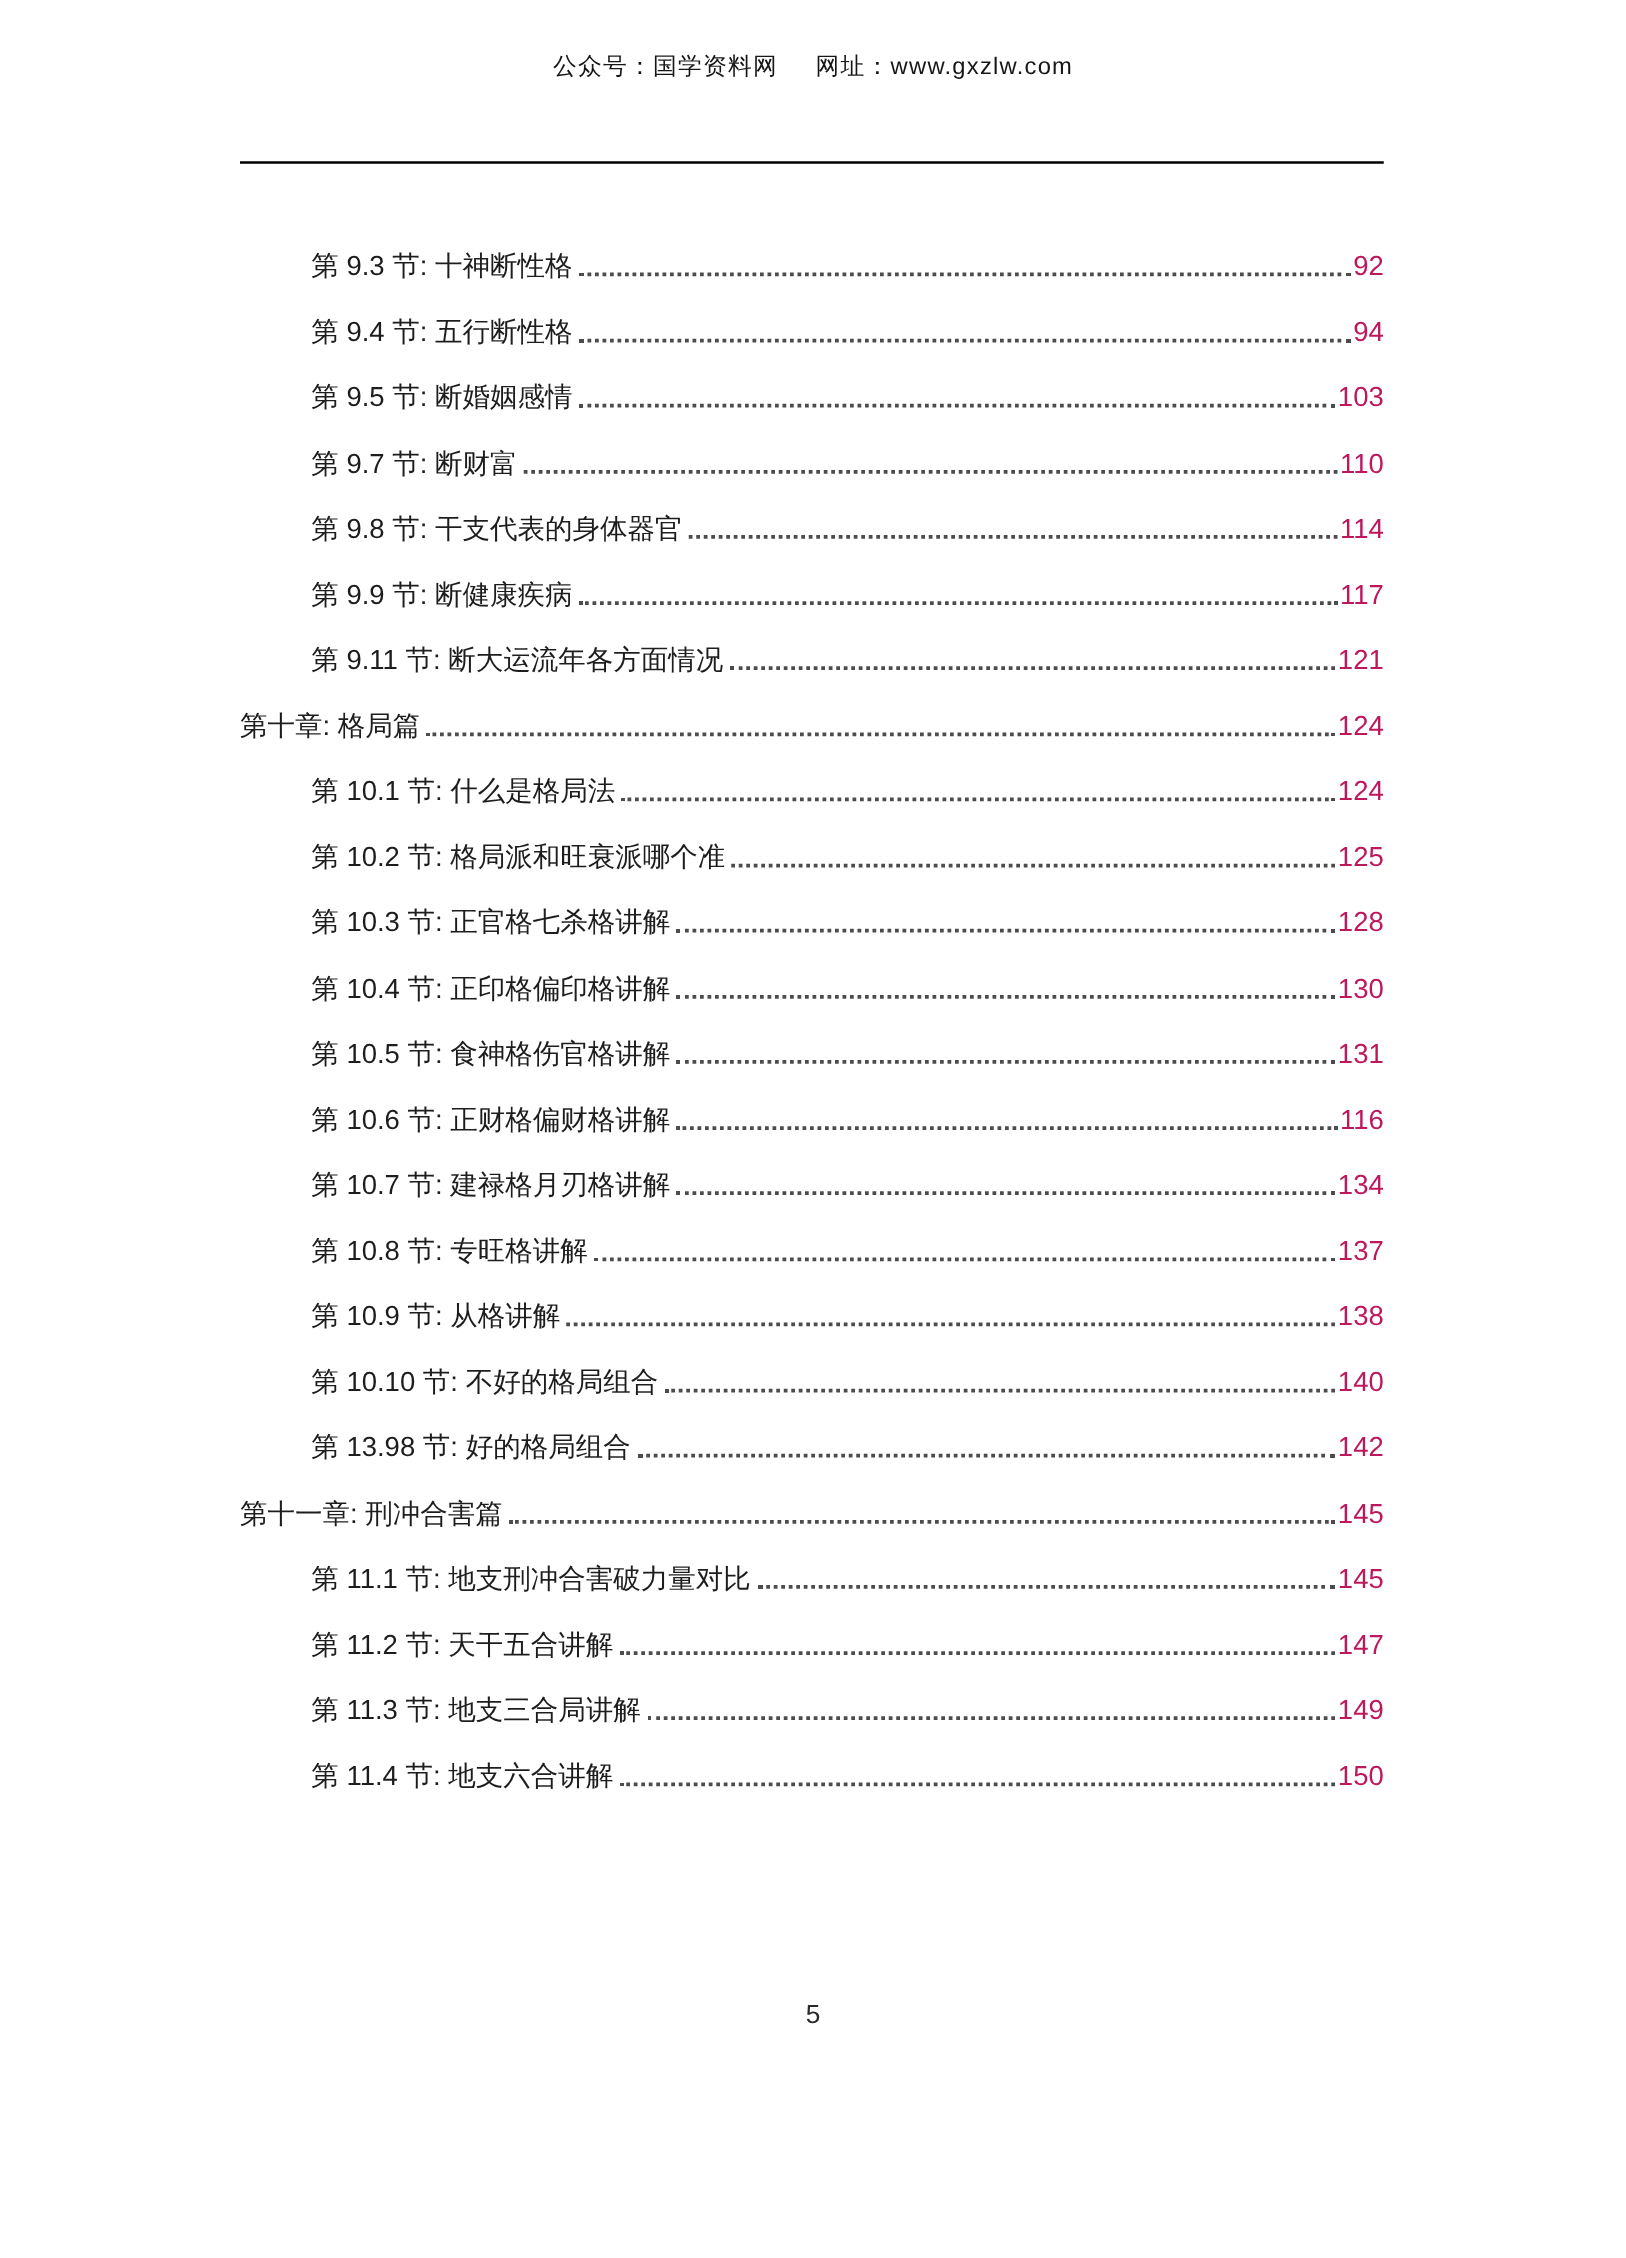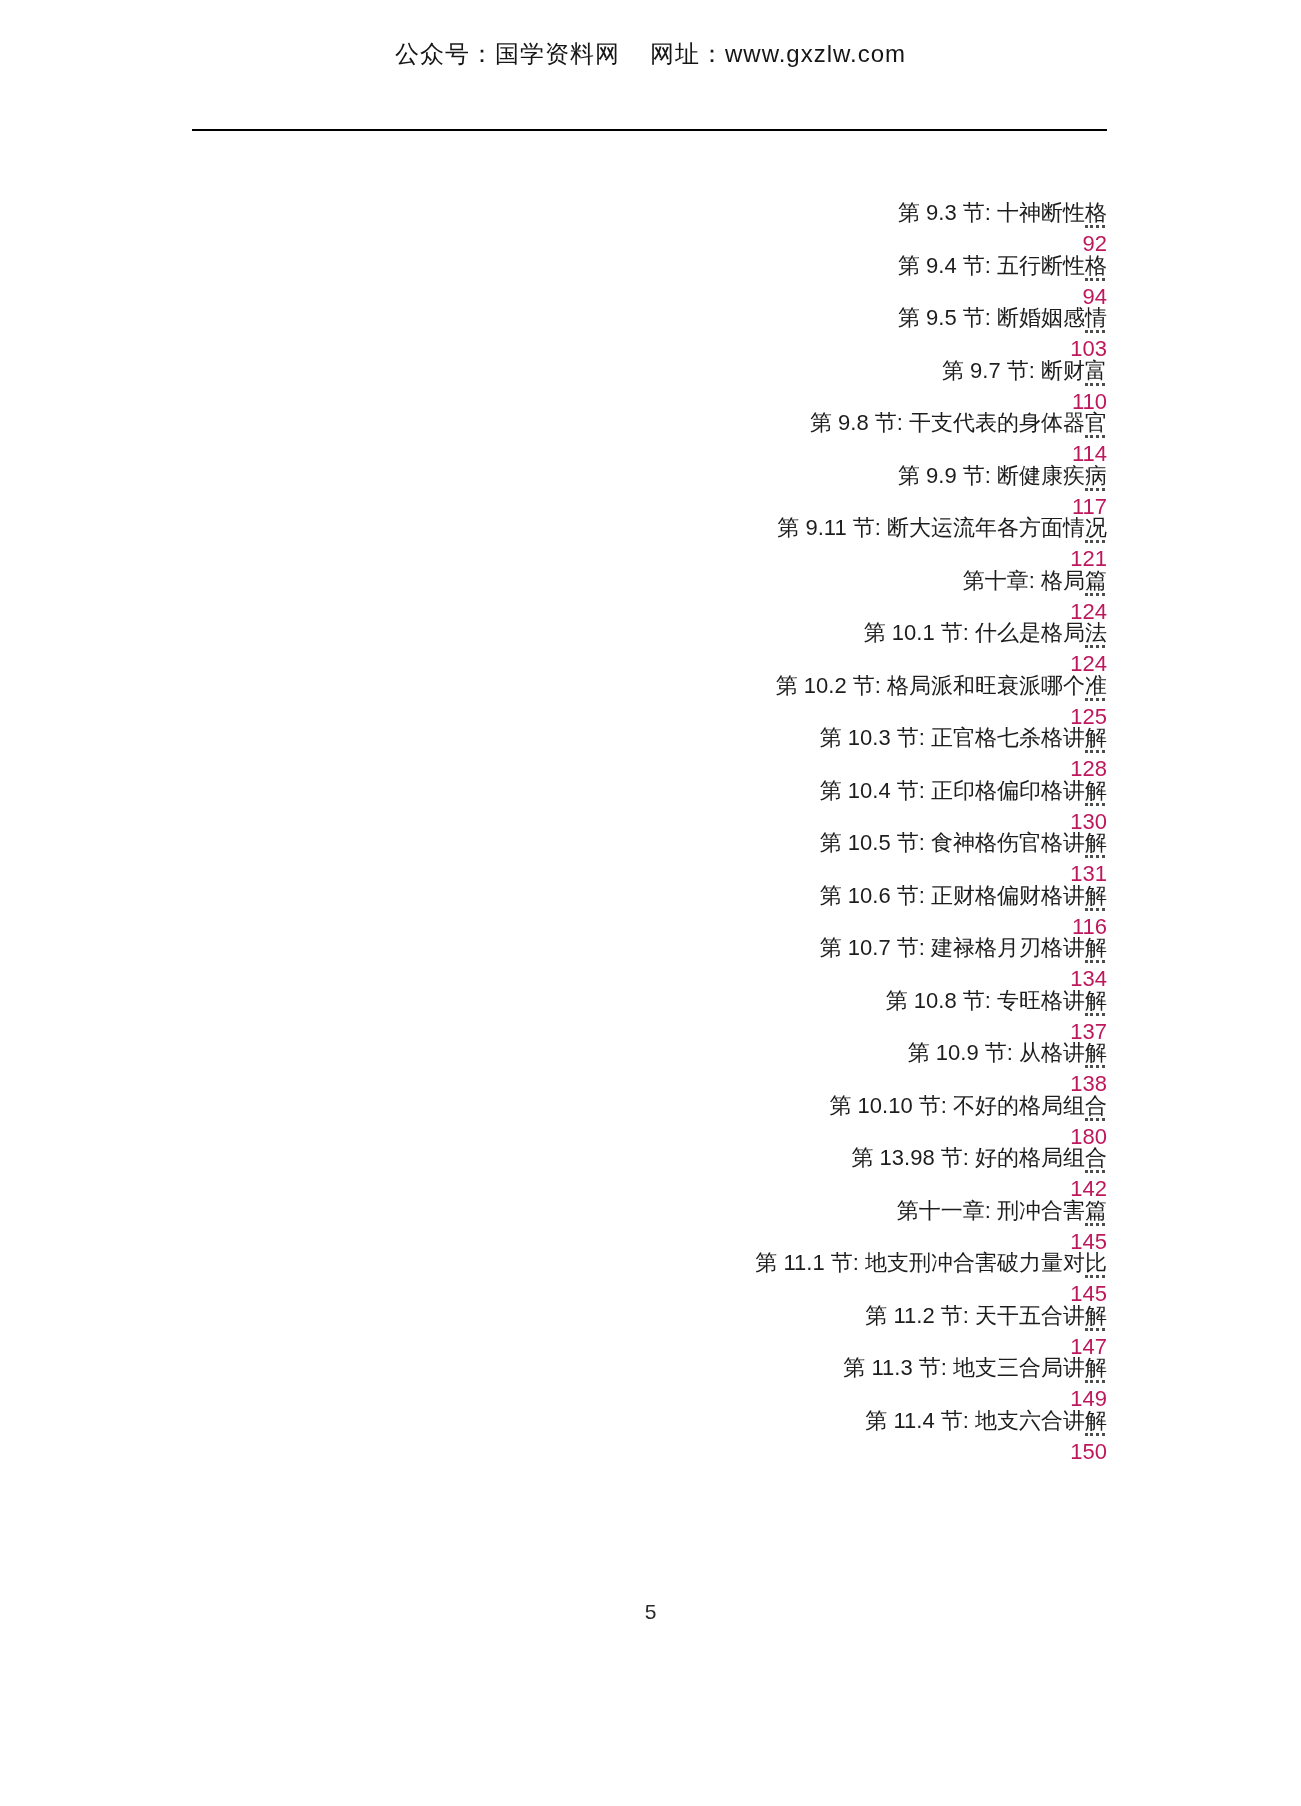--- a/index.html
+++ b/index.html
@@ -17,21 +17,21 @@
     overflow: hidden;
   }
   .header {
     position: absolute;
     top: 38px;
     left: 0;
     width: 100%;
     display: flex;
     justify-content: center;
     gap: 30px;
-    font-size: 24px;
+    font-size: 19px;
     line-height: 32px;
     color: #161616;
     letter-spacing: 1px;
   }
   .rule {
     position: absolute;
     top: 129px;
     left: 192px;
     width: 915px;
     height: 2px;
@@ -39,23 +39,21 @@
   }
   .toc {
     position: absolute;
     top: 201px;
     left: 192px;
     width: 915px;
   }
   .row { height: 52.5px; }
   .row-inner {
     display: flex;
-    align-items: flex-end;
     height: 24px;
-    flex-direction: column;
   }
   .row.section .row-inner { padding-left: 57px; }
   .title {
     font-size: 22px;
     line-height: 24px;
     white-space: nowrap;
     color: #1d1d1d;
   }
   .leader {
     flex: 1 1 auto;
@@ -227,21 +225,21 @@
       <span class="title">第 10.9 节: 从格讲解</span>
       <span class="leader"></span>
       <span class="pagenum">138</span>
     </div>
   </div>
 
   <div class="row section">
     <div class="row-inner">
       <span class="title">第 10.10 节: 不好的格局组合</span>
       <span class="leader"></span>
-      <span class="pagenum">180</span>
+      <span class="pagenum">140</span>
     </div>
   </div>
 
   <div class="row section">
     <div class="row-inner">
       <span class="title">第 13.98 节: 好的格局组合</span>
       <span class="leader"></span>
       <span class="pagenum">142</span>
     </div>
   </div>

